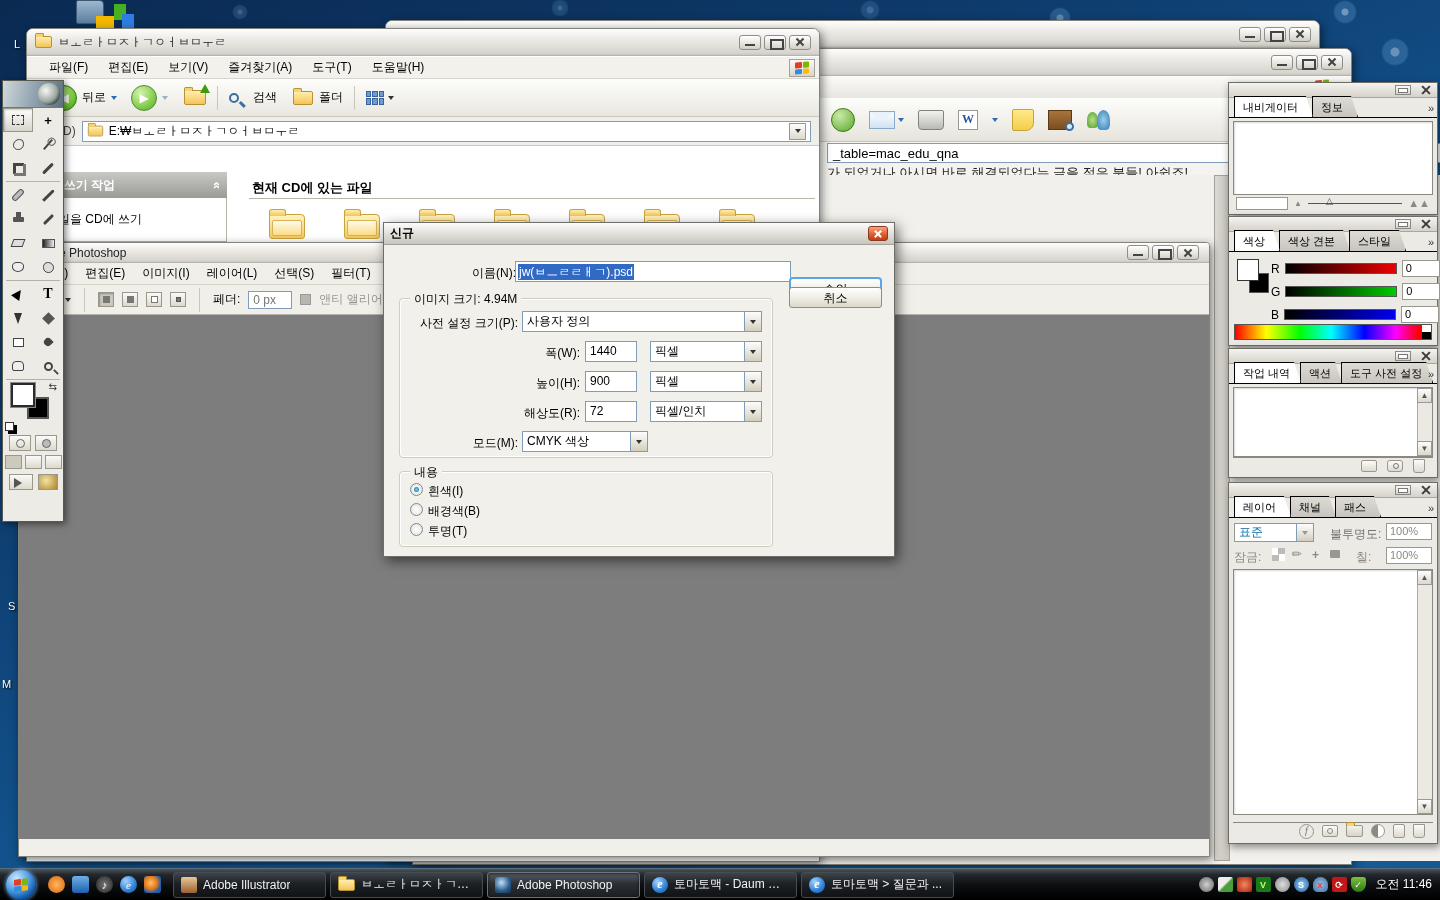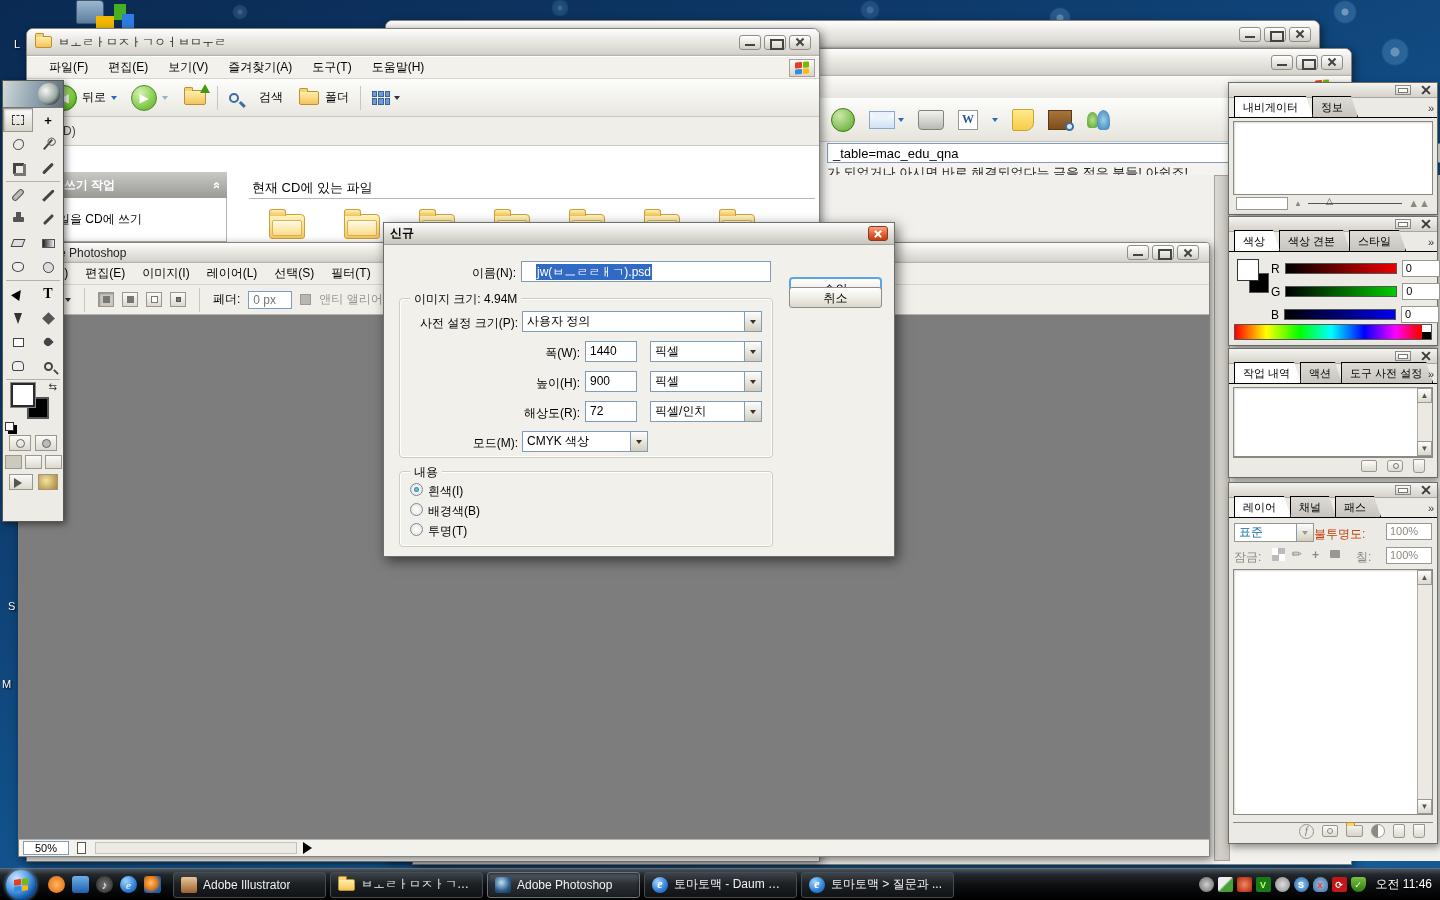--- a/index.html
+++ b/index.html
@@ -251,21 +251,21 @@
     </div>
     <div style="display:flex;align-items:center;gap:5px;margin-left:8px">
       <div class="gcirc" style="opacity:.85">▶</div>
       <div class="arr-d" style="border-top-color:#9ab0c6"></div>
     </div>
     <div style="position:relative;margin-left:10px">
       <span class="fol-sm" style="display:block;width:22px;height:15px"></span>
       <div style="position:absolute;right:-4px;top:-6px;width:0;height:0;border-left:5px solid transparent;border-right:5px solid transparent;border-bottom:9px solid #3f9a10"></div>
     </div>
     <div class="tsepv"></div>
-    <div style="display:flex;align-items:center;gap:20px">
+    <div style="display:flex;align-items:center;gap:14px">
       <div class="mag"></div>
       <span>검색</span>
     </div>
     <div style="display:flex;align-items:center;gap:6px;margin-left:10px">
       <span class="fol-sm" style="display:block;width:20px;height:14px"></span>
       <span>폴더</span>
     </div>
     <div class="tsepv"></div>
     <div style="display:flex;align-items:center;gap:4px">
       <div class="views">
@@ -275,35 +275,42 @@
           <i></i>
           <i></i>
           <i></i>
         </div>
       <div class="arr-d"></div>
     </div>
   </div>
 
   <div class="b" style="left:0;top:88px;width:100%;height:29px;background:#efeee9;border-bottom:1px solid #cbc8c0;display:flex;align-items:center;padding:0 8px;gap:6px">
     <span style="color:#444">주소(D)</span>
+    <div class="fld" style="flex:1;height:21px;display:flex;align-items:center;gap:5px;padding:0 4px">
+      <span class="fol-sm" style="display:inline-block;transform:scale(.9)"></span>
+      <span>E:₩ㅂㅗㄹㅏㅁㅈㅏㄱㅇㅓㅂㅁㅜㄹ</span>
+      <div style="margin-left:auto;width:17px;height:17px;background:linear-gradient(#fdfdfb,#ddd9cd);border:1px solid #7f9db9;display:flex;align-items:center;justify-content:center">
+          <div class="arr-d"></div>
+        </div>
+    </div>
   </div>
 
   <div class="b" style="left:0;top:117px;right:0;bottom:0;background:#fff">
 
     <div class="b" style="left:8px;top:26px;width:192px;height:105px">
       <div style="height:26px;background:linear-gradient(#c8c8c4,#9a9a96);display:flex;align-items:center;padding:0 8px;color:#fff;font-weight:bold">
         <span>CD 쓰기 작업</span>
         <span style="margin-left:auto;transform:rotate(-90deg);font-size:13px">»</span>
       </div>
       <div style="height:44px;background:#fff;border:1px solid #b5b2aa;border-top:none;display:flex;align-items:center;padding:0 10px">
         <span>파일을 CD에 쓰기</span>
       </div>
     </div>
 
-    <span class="tx" style="left:225px;top:33px;font-weight:normal;font-size:13px">현재 CD에 있는 파일</span>
+    <span class="tx" style="left:225px;top:33px;font-weight:bold;font-size:13px">현재 CD에 있는 파일</span>
     <div class="hsep" style="left:222px;top:52px;width:566px"></div>
     <div class="fol" style="left:242px;top:68px"></div>
     <div class="fol" style="left:317px;top:68px"></div>
     <div class="fol" style="left:392px;top:68px"></div>
     <div class="fol" style="left:467px;top:68px"></div>
     <div class="fol" style="left:542px;top:68px"></div>
     <div class="fol" style="left:617px;top:68px"></div>
     <div class="fol" style="left:692px;top:68px"></div>
     <span class="tx" style="left:226px;top:100px;font-size:12px">08-07ㅈㅏ...</span>
     <span class="tx" style="left:316px;top:100px;font-size:12px">08-08</span>
@@ -349,35 +356,29 @@
     <div class="fld" style="width:44px;height:18px;padding:1px 4px;color:#777"><span>0 px</span></div>
     <div style="width:11px;height:11px;background:#b9b6ae;border:1px solid #999"></div>
     <span style="color:#9a978e">앤티 앨리어스</span>
     <div class="tsepv"></div>
     <span>스</span>
 
   </div>
 
   <div class="b" style="left:0;top:72px;right:0;bottom:17px;background:#7d7d7d"></div>
 
-  <div class="b" style="left:0;bottom:0;width:100%;height:17px;background:#f2f1ec;border-top:1px solid #b5b2aa">
-    <div class="fld" style="position:absolute;left:4px;top:1px;width:46px;height:14px;text-align:center;font-size:11px"><span>50%</span></div>
-    <div style="position:absolute;left:58px;top:2px;width:9px;height:12px;background:#fff;border:1px solid #555"></div>
-    <div style="position:absolute;left:76px;top:2px;width:202px;height:12px;border:1px solid #c5c2ba;background:#eceae4"></div>
-    <div style="position:absolute;left:284px;top:2px;width:0;height:0;border-top:6px solid transparent;border-bottom:6px solid transparent;border-left:9px solid #000"></div>
-  </div>
 </div>
 
 <div id="dlg">
   <div class="dtbar">
     <span>신규</span>
     <div class="dclose"></div>
   </div>
   <span class="dlabel" style="left:12px;top:42px;width:120px">이름(N):</span>
-  <div class="fld" style="position:absolute;left:137px;top:38px;width:250px;height:21px;padding:2px 14px">
+  <div class="fld" style="position:absolute;left:131px;top:38px;width:276px;height:21px;padding:2px 2px">
     <span style="background:#316ac5;color:#fff;padding:1px 1px">jw(ㅂㅡㄹㄹㅐㄱ).psd</span>
   </div>
   <div class="okf" style="left:405px;top:54px;width:93px;height:23px"><span>승인</span></div>
   <div class="xpbtn" style="position:absolute;left:405px;top:64px;width:93px;height:21px;padding-top:2px"><span>취소</span></div>
 
   <div class="grp" style="left:15px;top:75px;width:374px;height:160px">
     <span class="leg">이미지 크기:  4.94M</span>
     <span class="dlabel" style="left:0;top:16px;width:118px">사전 설정 크기(P):</span>
     <div class="dd" style="left:122px;top:12px;width:240px;height:21px">
       <span class="val">사용자 정의</span>
@@ -643,21 +644,21 @@
     <span class="tab">패스</span>
     <span class="chev">»</span>
   </div>
   <div class="b" style="left:5px;top:40px;right:5px;height:22px">
     <div class="dd" style="left:0;top:0;width:80px;height:19px;border-color:#9a978e">
       <span class="val" style="color:#0369a1">표준</span>
         <span class="btn">
           <span class="arr-d" style="border-top-color:#999"></span>
         </span>
     </div>
-    <span class="tx" style="left:80px;top:3px;color:#c2410c">불투명도:</span>
+    <span class="tx" style="left:96px;top:3px;color:#737373">불투명도:</span>
     <div class="sval" style="position:absolute;right:0;top:0;width:46px;color:#8c8a80"><span>100%</span></div>
   </div>
   <div class="b" style="left:5px;top:64px;right:5px;height:20px">
     <span class="tx" style="left:0;top:2px;color:#8c8a80">잠금:</span>
     <span class="tx" style="left:38px;top:1px;width:13px;height:13px;background:conic-gradient(#bbb 0 25%,#fff 0 50%,#bbb 0 75%,#fff 0)"></span>
     <span class="tx" style="left:58px;top:0;color:#8c8a80;transform:rotate(-45deg)">✎</span>
     <span class="tx" style="left:78px;top:1px;color:#8c8a80;font-weight:bold">+</span>
     <span class="tx" style="left:96px;top:3px;width:10px;height:8px;background:#9a978e;border-radius:1px;box-shadow:0 -4px 0 -1px transparent"></span>
     <span class="tx" style="left:122px;top:2px;color:#8c8a80">칠:</span>
     <div class="sval" style="position:absolute;right:0;top:0;width:46px;color:#8c8a80"><span>100%</span></div>

